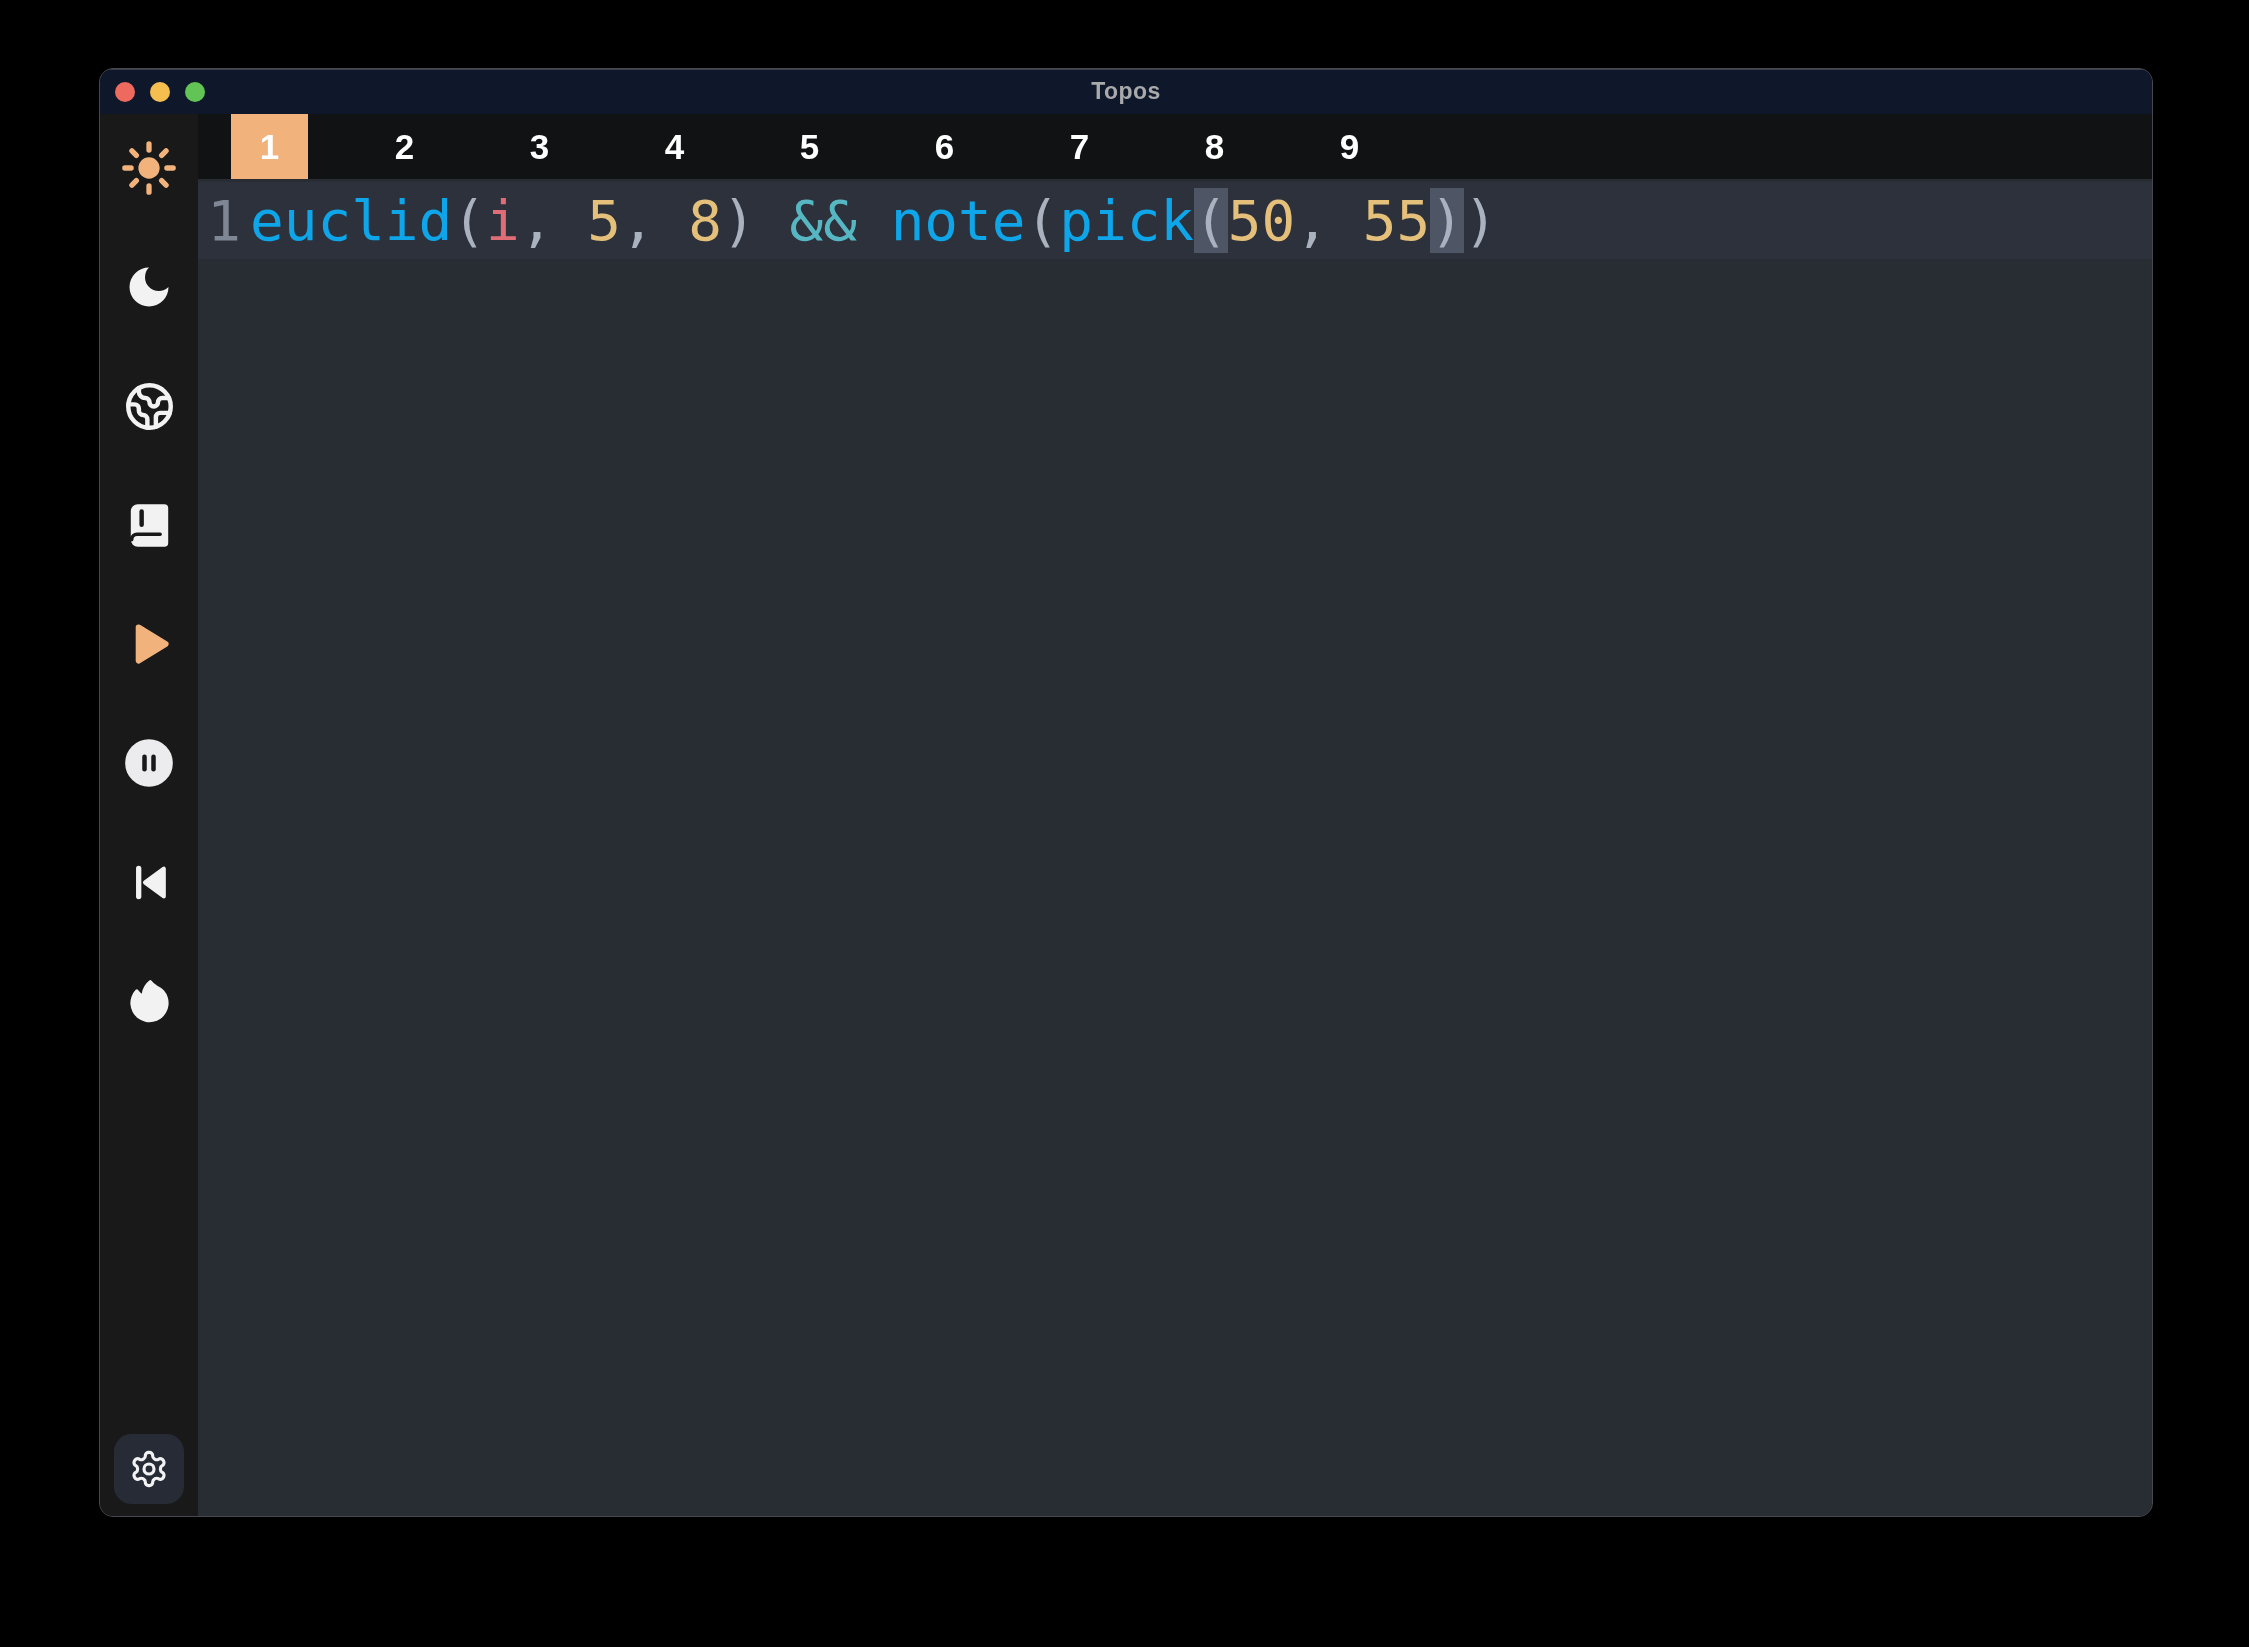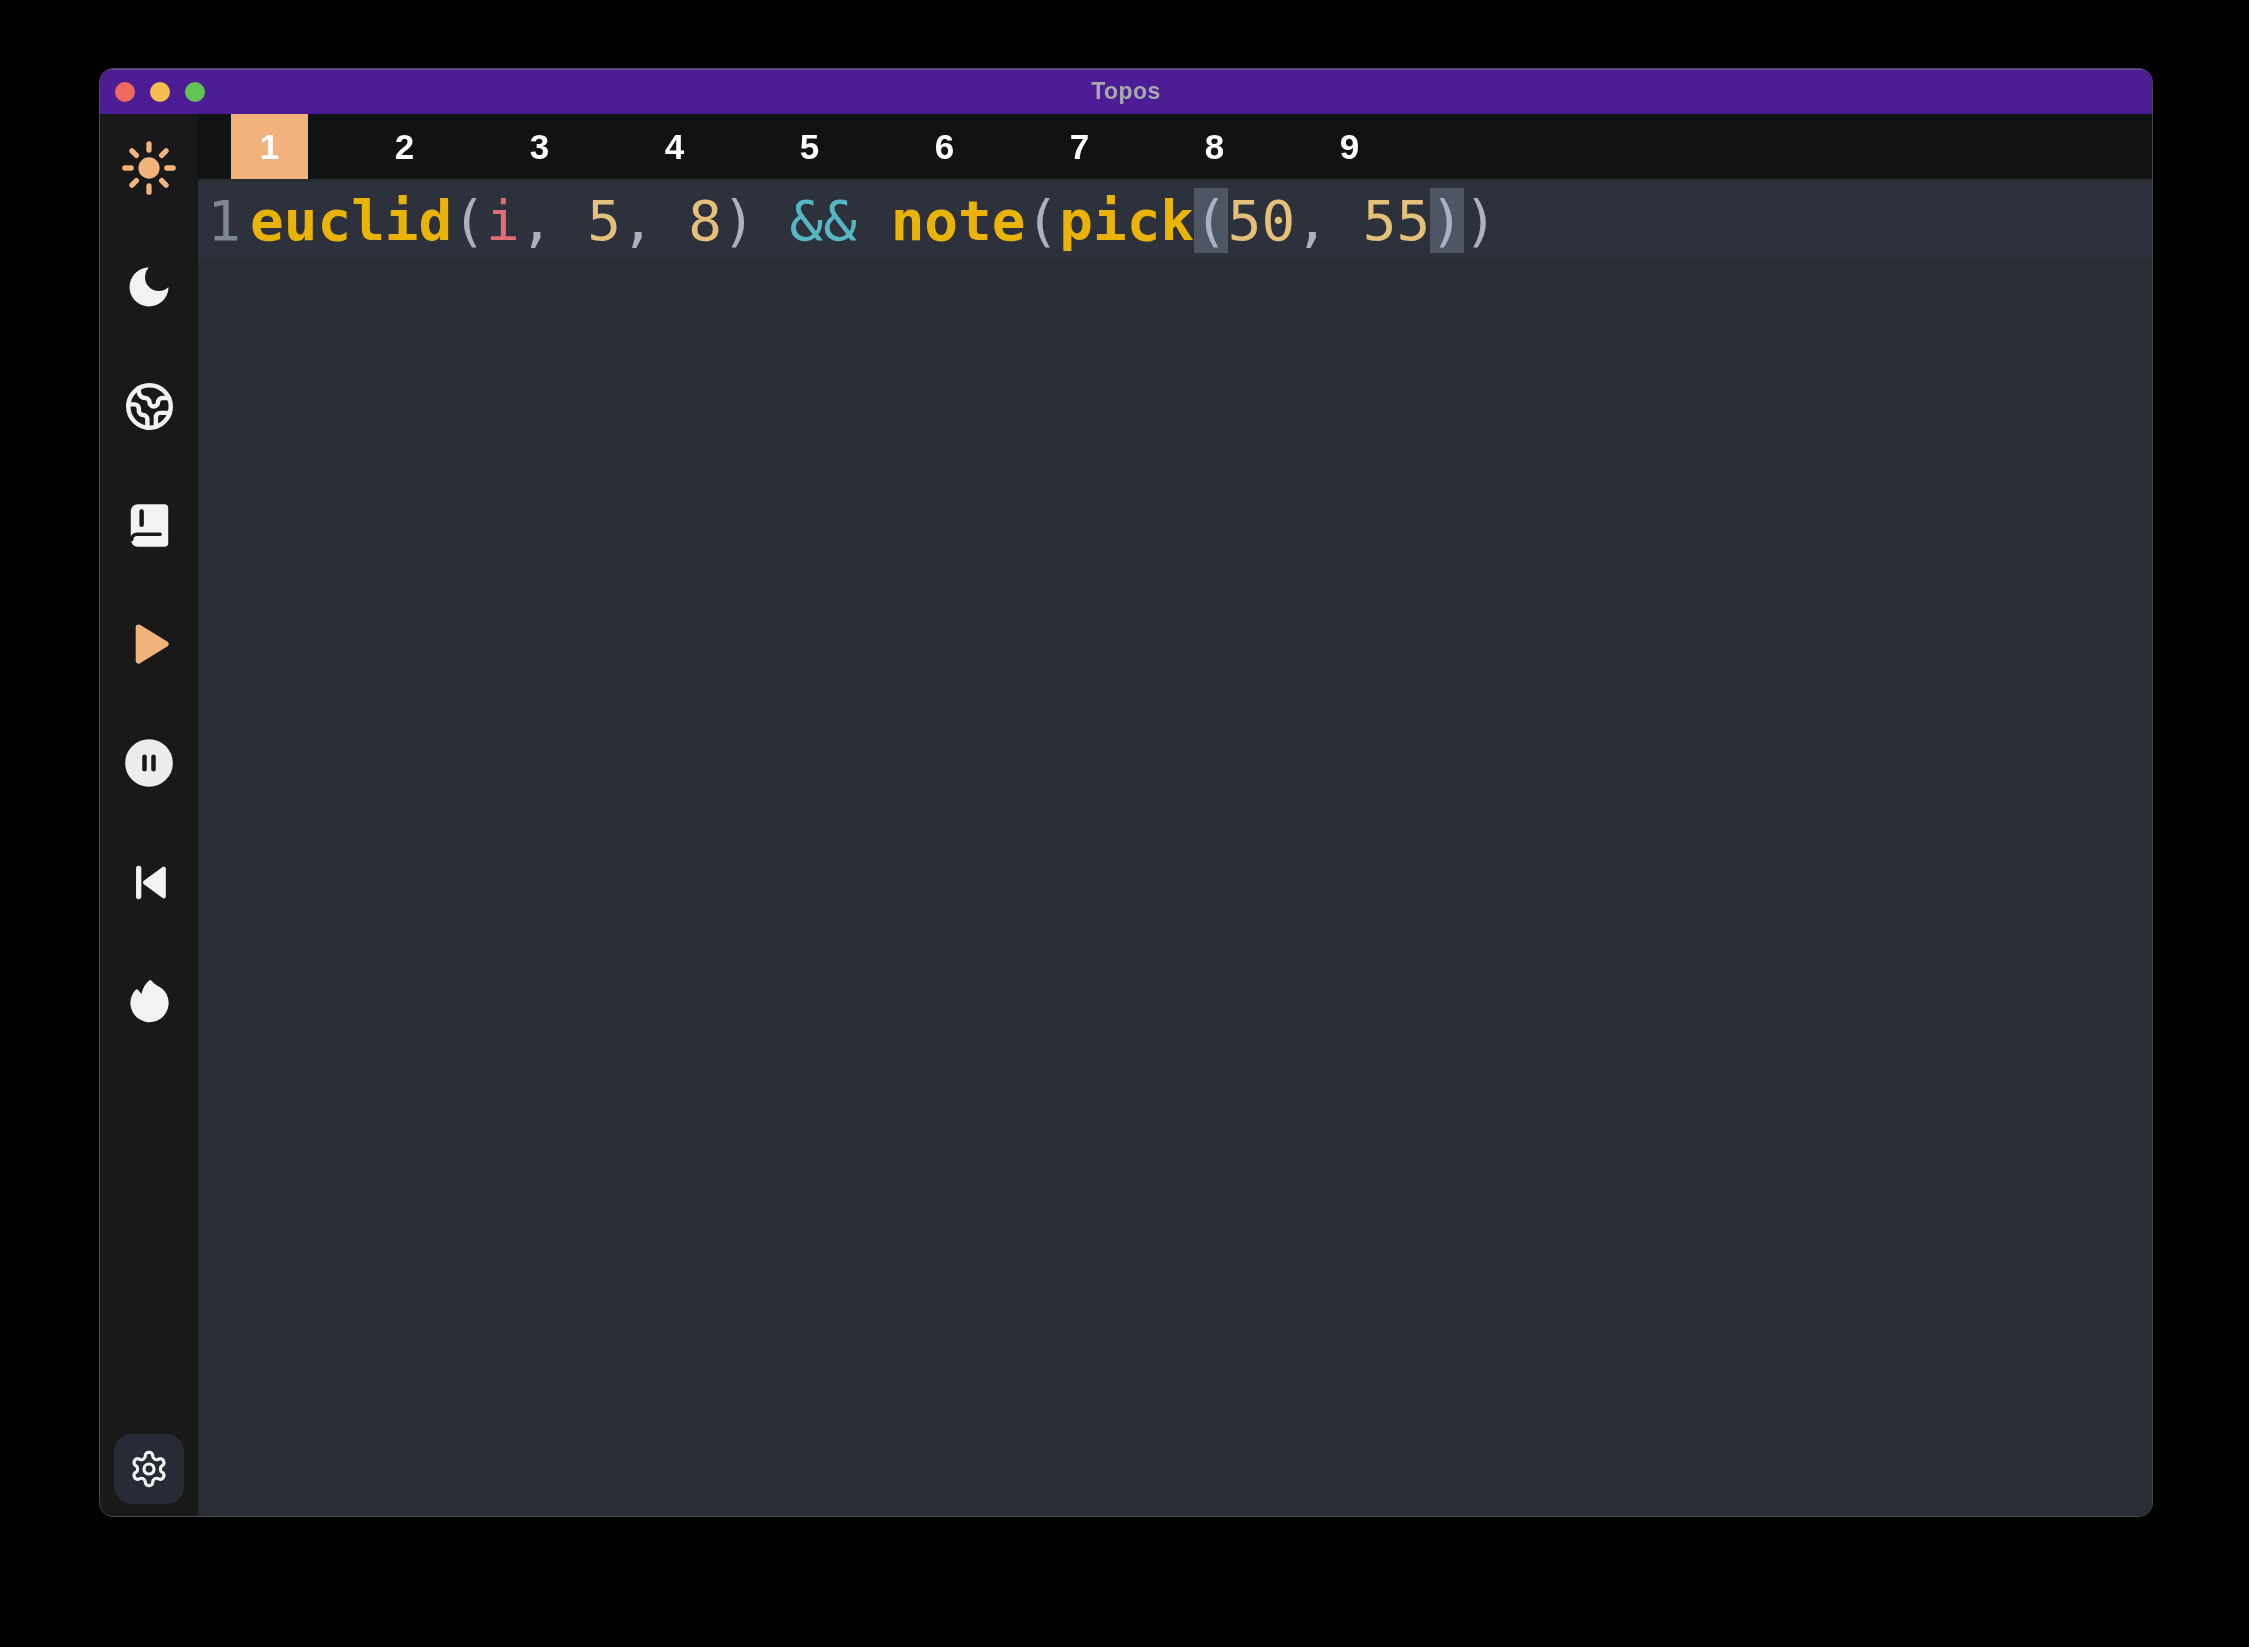--- a/index.html
+++ b/index.html
@@ -8,21 +8,21 @@
     font-family:"Liberation Sans",sans-serif;
   }
   .window{
     position:absolute;left:99px;top:68px;width:2054px;height:1449px;
     border-radius:14px;overflow:hidden;background:#282C33;
     border:0.9px solid #46484d;box-shadow:0 35px 79px rgba(0,0,0,.85);
     display:flex;flex-direction:column;box-sizing:border-box;
   }
   
   .titlebar{
-    height:45px;flex:0 0 45px;background:#4c1d95;position:relative;
+    height:45px;flex:0 0 45px;background:#0f172a;position:relative;
     display:flex;align-items:center;box-shadow:inset 0 0.9px 0 rgba(255,255,255,.18);
   }
   .traffic{display:flex;gap:15px;padding-left:15px;}
   .dot{width:20px;height:20px;border-radius:50%;}
   .win-title{
     position:absolute;left:0;right:0;text-align:center;
     font-size:23px;font-weight:bold;color:#A8A9AB;letter-spacing:0.4px;
   }
   
   .body{flex:1;display:flex;min-height:0;}
@@ -52,21 +52,21 @@
   .tab.active{background:#F1B27B;}
   
   .editor{flex:1;background:#282C33;padding-top:2.6px;min-height:0;}
   .code-line{
     height:77px;background:#2D313C;display:flex;align-items:stretch;
     font-family:"DejaVu Sans Mono",monospace;font-size:56px;line-height:77px;
     white-space:pre;
   }
   .gutter{flex:0 0 52px;text-align:center;color:#7E8793;}
   .code-text{flex:1;}
-  .tk-fn{color:#eab308;font-weight:bold;}
+  .tk-fn{color:#0ea5e9;}
   .tk-pn{color:#ABB2BF;}
   .tk-var{color:#E06C75;}
   .tk-num{color:#E5C07B;}
   .tk-op{color:#56B6C2;}
   .tk-match{color:#ABB2BF;background:#4E5564;}
 </style>
 </head>
 <body>
 
 <div class="window">

